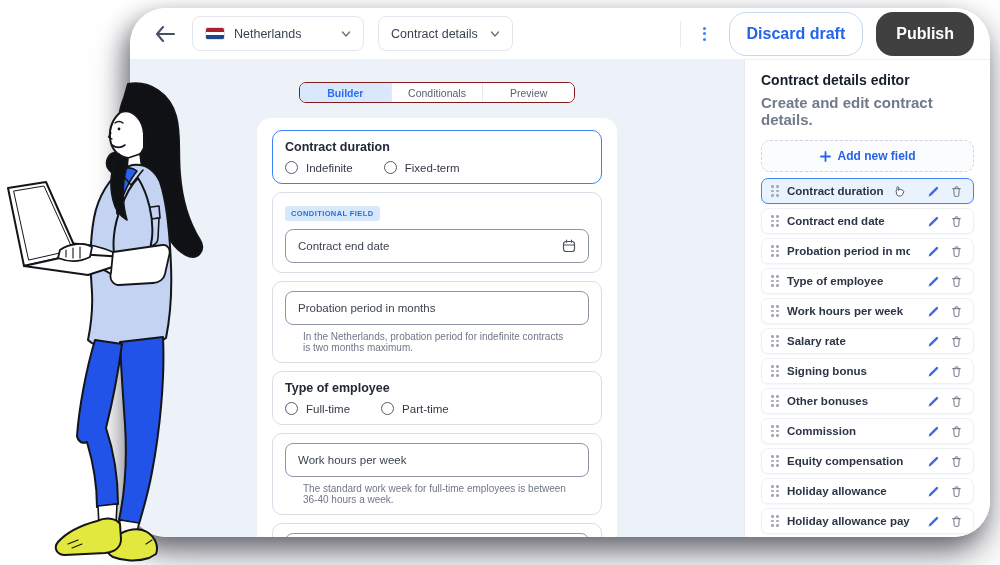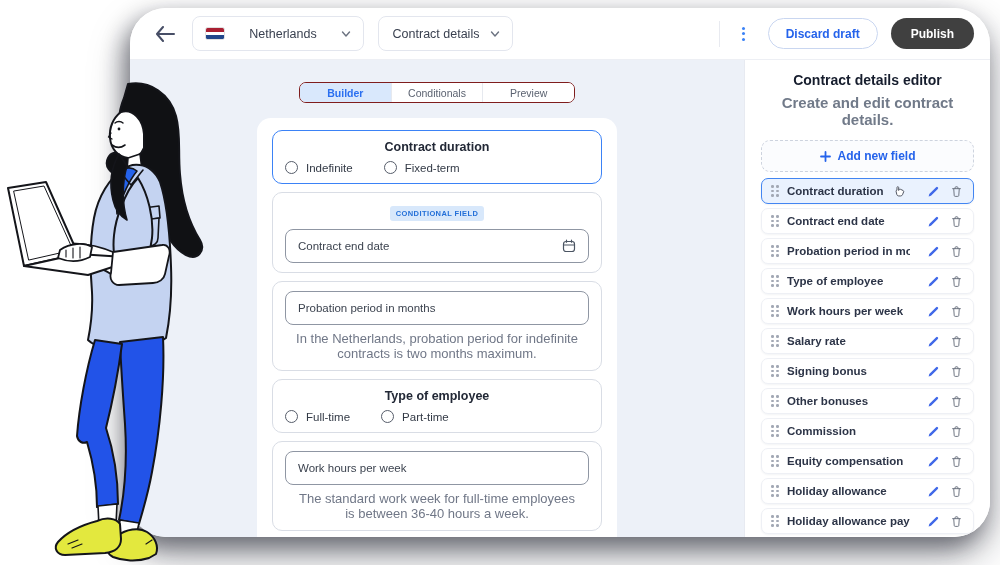--- a/index.html
+++ b/index.html
@@ -8,41 +8,40 @@
     position:relative; overflow:hidden; background:#ffffff;
     font-family:"Liberation Sans", sans-serif; color:#222836;
   }
 
   
   .window {
     position:absolute; left:130px; top:8px; width:860px; height:529px;
     background:#fff; border-radius:36px; overflow:hidden; z-index:1;
     display:flex; flex-direction:column;
     box-shadow:-6px 10px 22px rgba(15,18,32,.45), 0 18px 40px rgba(15,18,32,.35);
-    text-align:center;
   }
 
   
   .header { flex:0 0 52px; display:flex; align-items:center; gap:14px;
     padding:0 16px 0 22px; background:#fff; border-bottom:1px solid #edeff4; }
   .back-btn { width:26px; height:26px; display:flex; align-items:center; justify-content:center; cursor:pointer; flex:0 0 auto; }
   .hdr-select { height:35px; border:1px solid #e3e6ee; border-radius:8px; background:#fff;
     display:flex; align-items:center; gap:9px; padding:0 12px; font-size:12.5px; color:#3a4150; cursor:pointer; }
   .hdr-select .grow { flex:1; }
   .sel-country { width:172px; }
   .sel-section { width:135px; }
   .flag { width:20px; height:13px; border-radius:2.5px; overflow:hidden; border:1px solid rgba(0,0,0,.12); display:flex; flex-direction:column; flex:0 0 auto; }
   .flag div { flex:1; }
   .chev { width:10px; height:10px; flex:0 0 auto; }
   .hdr-right { margin-left:auto; display:flex; align-items:center; gap:13px; }
   .vdiv { width:1px; height:26px; background:#e8eaf0; }
   .kebab { width:22px; height:26px; display:flex; flex-direction:column; align-items:center; justify-content:center; gap:2.5px; cursor:pointer; }
   .kebab i { width:3px; height:3px; border-radius:50%; background:#3b82f6; }
-  .btn { height:31px; border-radius:17px; display:flex; align-items:center; justify-content:center;
-    font-size:12px; font-weight:700; cursor:pointer; padding:0 17px; white-space:nowrap; }
+  .btn { height:44px; border-radius:17px; display:flex; align-items:center; justify-content:center;
+    font-size:16px; font-weight:700; cursor:pointer; padding:0 17px; white-space:nowrap; }
   .btn-ghost { border:1px solid #c9d6f0; color:#2563eb; background:#fff; }
   .btn-primary { background:#404040; color:#fff; border:none; padding:0 20px; }
 
   
   .win-body { flex:1; display:flex; min-height:0; }
   .content { flex:1; background:#edf1f8; position:relative; }
 
   
   .tabbar { position:absolute; top:22px; left:50%; transform:translateX(-50%);
     width:276px; height:21px; display:flex; border:1px solid #7f1d1d; border-radius:7px;
@@ -61,21 +60,21 @@
   .card-title { font-size:12.5px; font-weight:700; color:#222836; }
   .radio-row { display:flex; gap:31px; margin-top:7px; }
   .radio { display:flex; align-items:center; gap:8px; cursor:pointer; }
   .radio i { width:13px; height:13px; border:1.5px solid #565d6a; border-radius:50%; background:#fff; flex:0 0 auto; }
   .radio span { font-size:11.5px; color:#333a46; }
   .badge { display:inline-block; font-size:7.5px; font-weight:700; letter-spacing:.4px;
     color:#2470d8; background:#d8e8fb; padding:3px 6px; border-radius:3px; }
   .inputbox { height:34px; border:1px solid #8f96a3; border-radius:8px; background:#fff;
     display:flex; align-items:center; justify-content:space-between; padding:0 12px;
     font-size:11.5px; color:#3c434f; cursor:text; }
-  .card .inputbox + .helper, .helper { font-size:13px; color:#707787; margin:6px 8px 0; }
+  .card .inputbox + .helper, .helper { font-size:10px; color:#707787; margin:6px 18px 0; }
   .card .badge + .inputbox { margin-top:8px; }
 
   
   .sidebar { width:246px; background:#fff; border-left:1px solid #e7eaf1; padding:12px 16px 0; }
   .sb-title { font-size:14px; font-weight:700; color:#161d2d; }
   .sb-sub { font-size:15px; color:#717a89; margin-top:6px;font-weight:bold; }
   .add-btn { margin-top:12px; height:32px; border:1px dashed #cdd3de; border-radius:9px;
     background:#fbfcfe; display:flex; align-items:center; justify-content:center; gap:7px;
     color:#2563eb; font-size:12px; font-weight:700; cursor:pointer; }
   .sb-list { margin-top:6px; }

